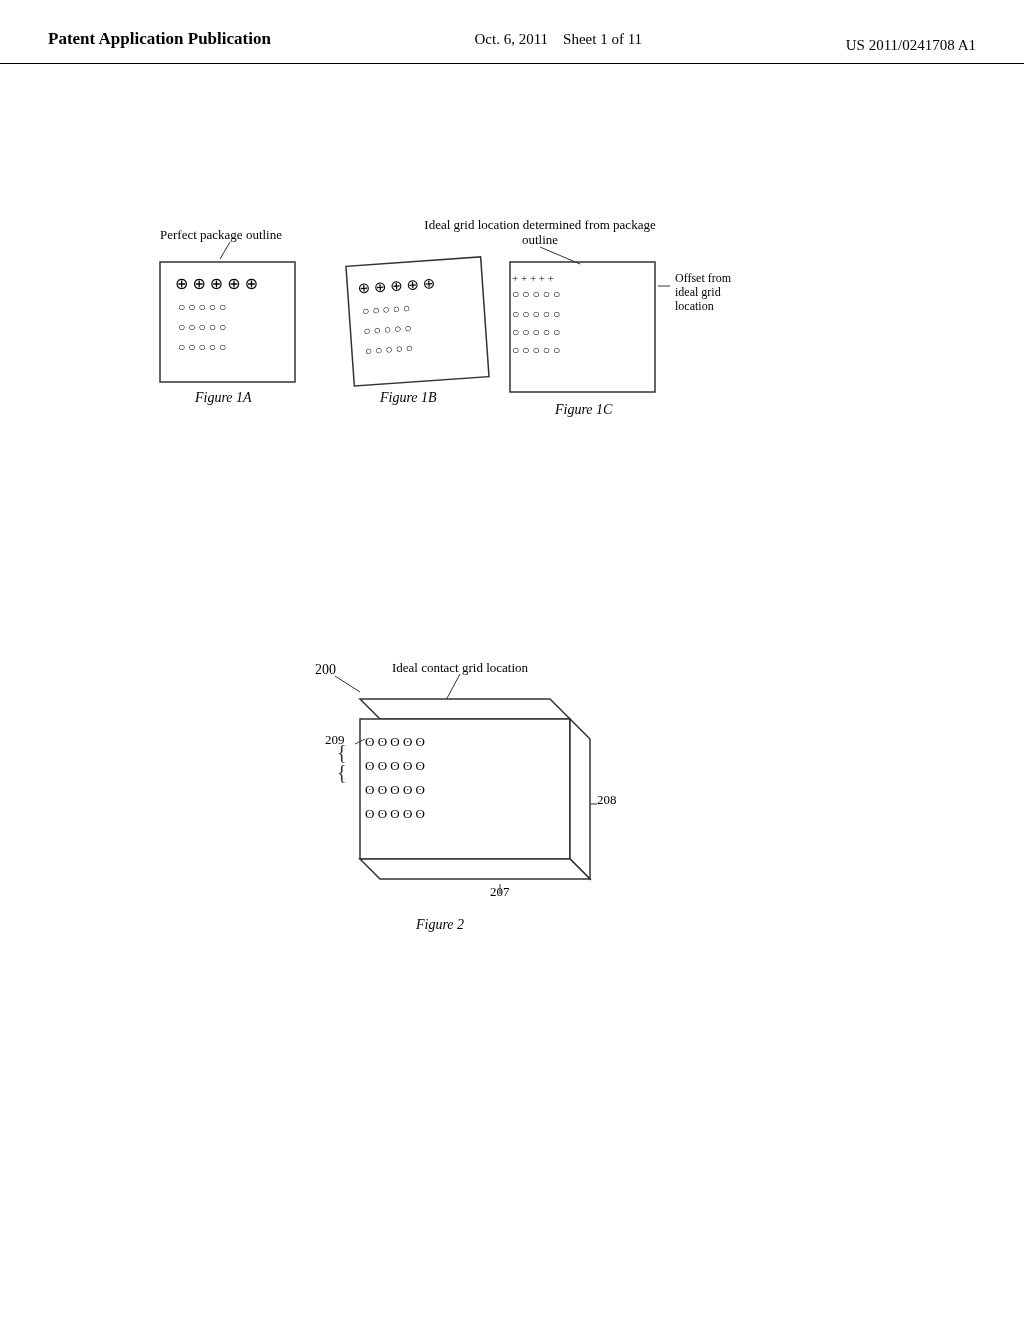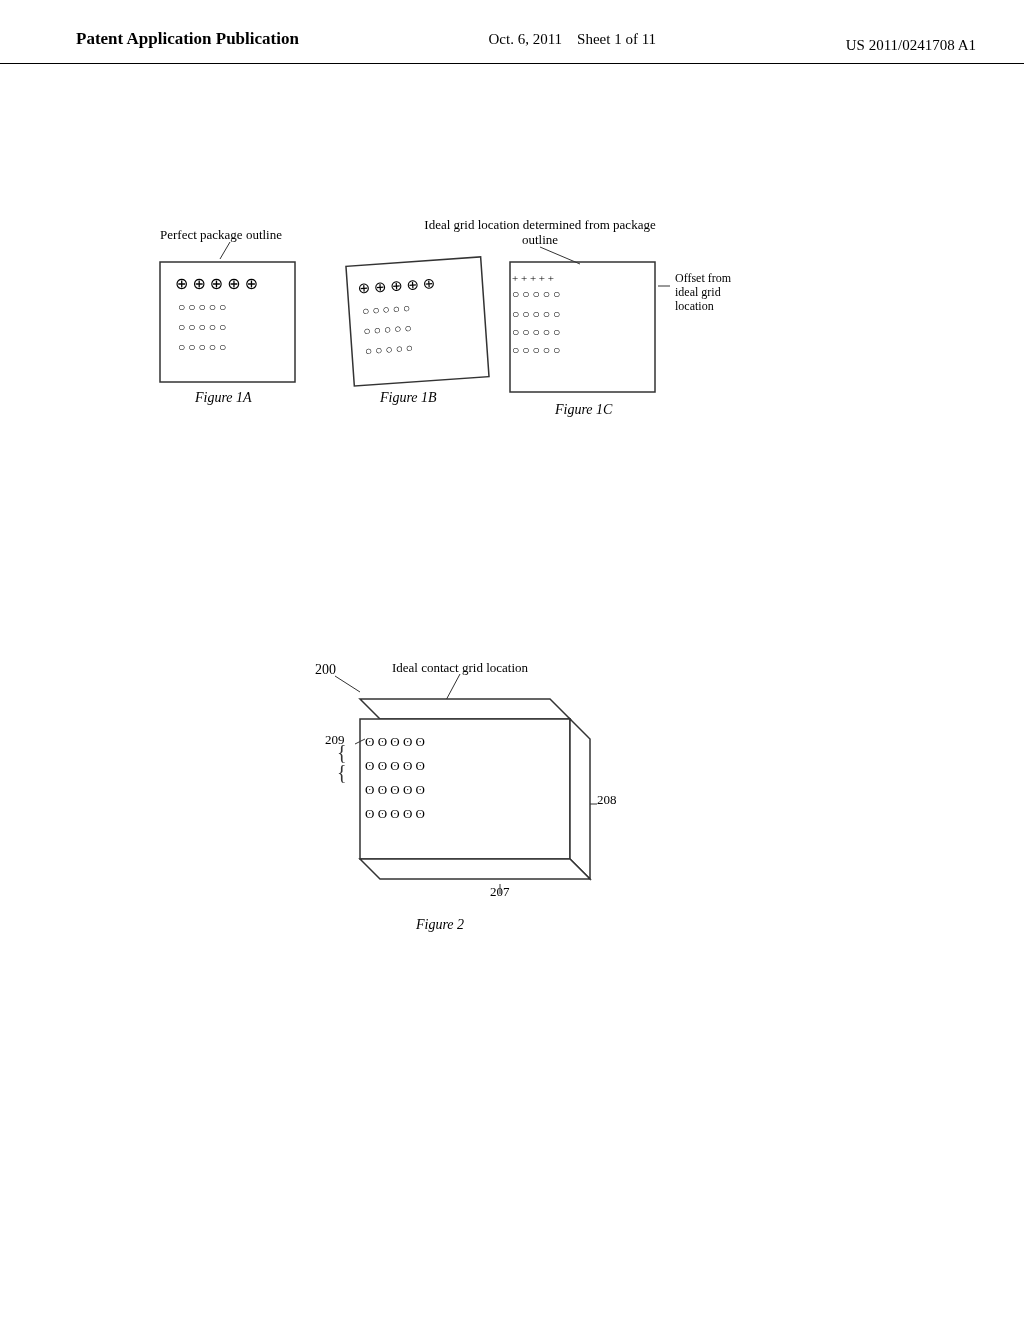--- a/index.html
+++ b/index.html
@@ -11,21 +11,21 @@
       color: #000;
       overflow: hidden;
       position: relative;
     }
 
     
     .header {
       display: flex;
       justify-content: space-between;
       align-items: flex-start;
-      padding: 28px 48px 0 76px;
+      padding: 28px 48px 0 48px;
       border-bottom: 1px solid #000;
       padding-bottom: 6px;
     }
     .header-left {
       font-weight: bold;
       font-size: 17px;
       line-height: 1.3;
     }
     .header-center {
       font-size: 15px;

